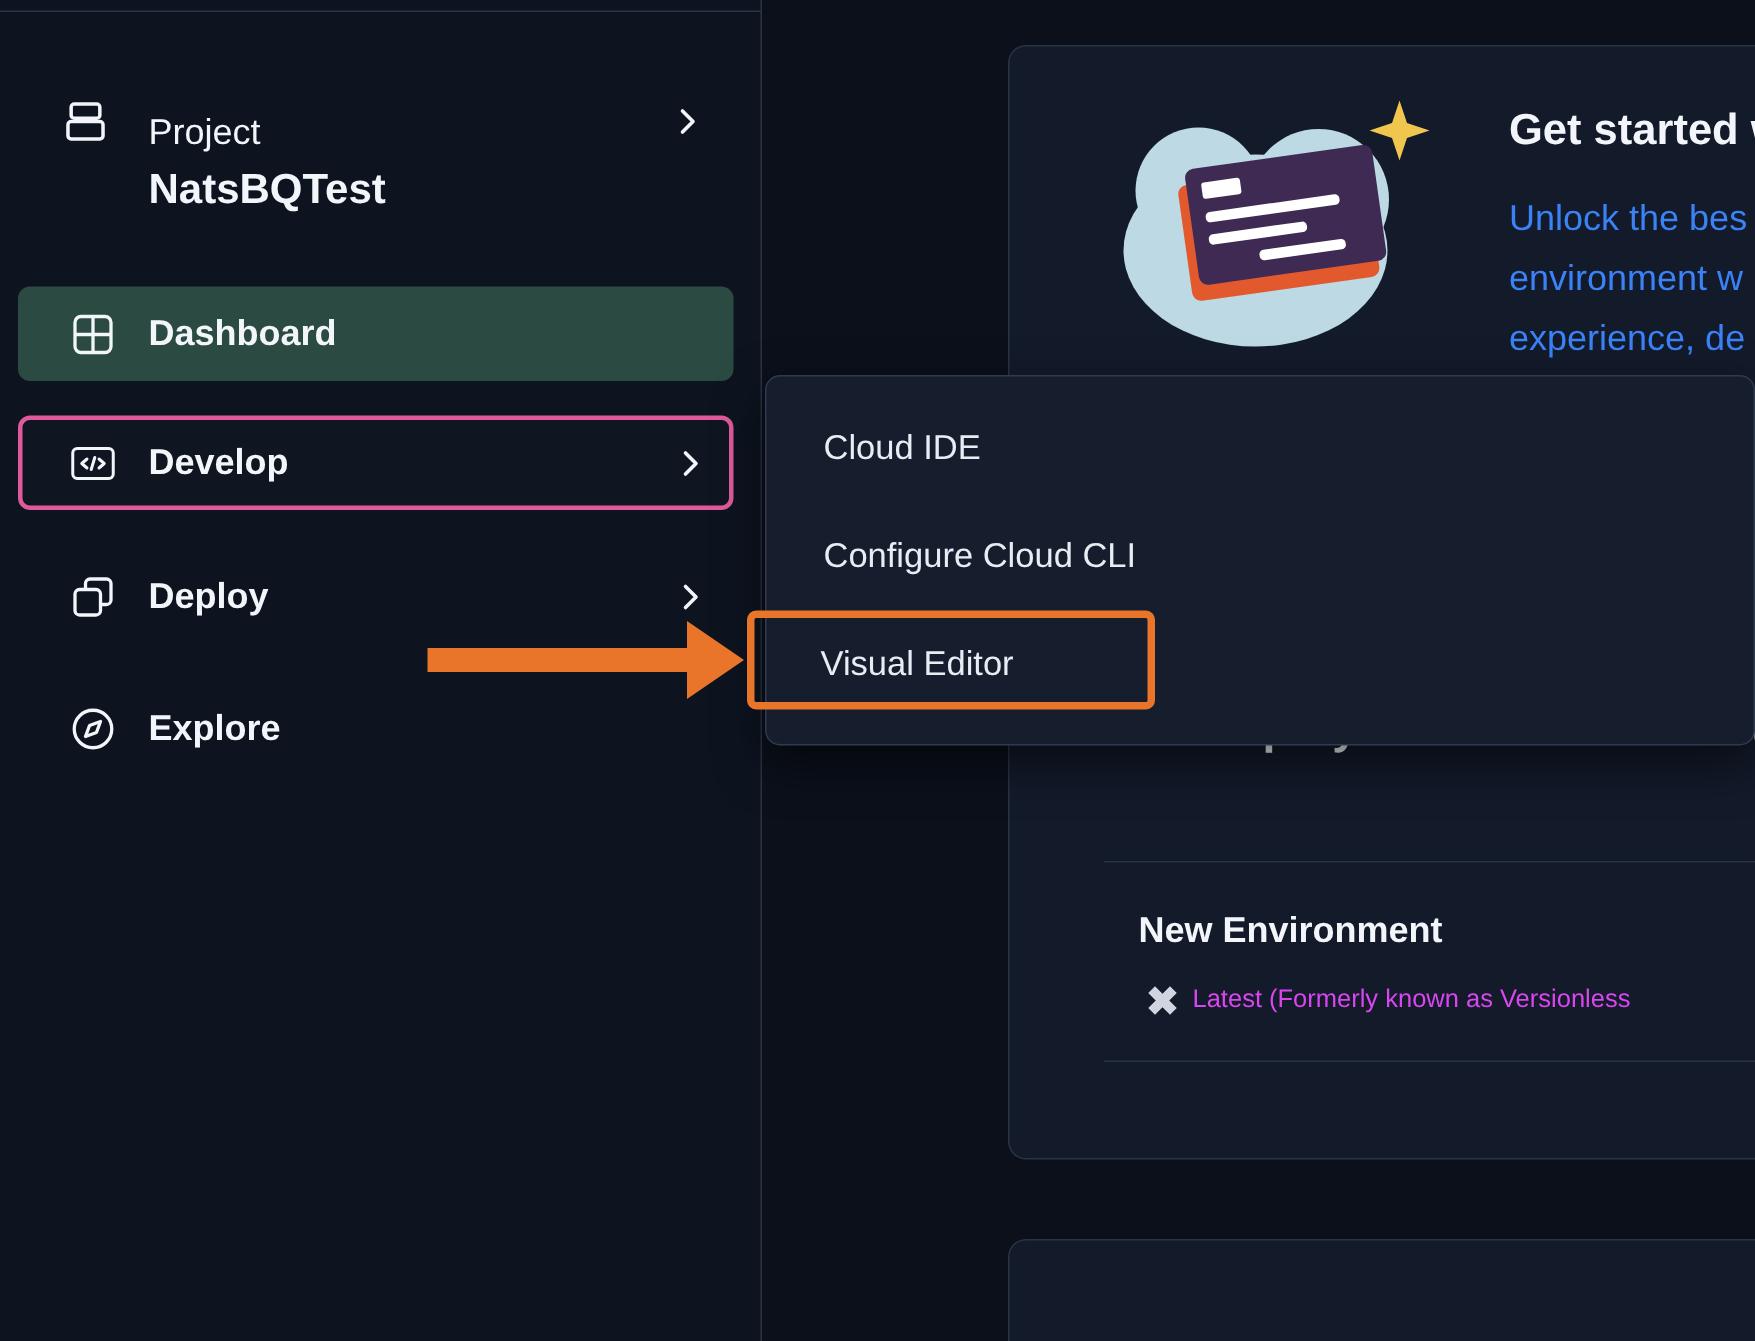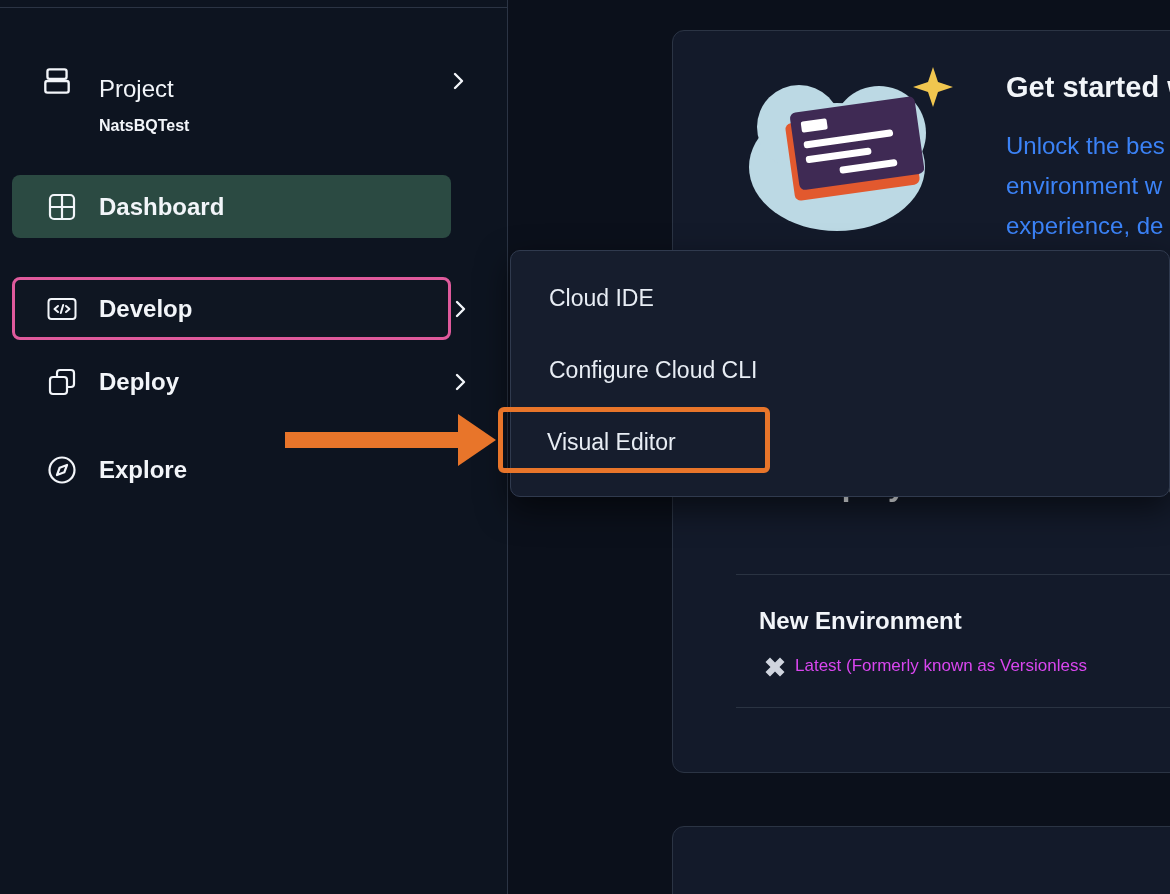--- a/index.html
+++ b/index.html
@@ -17,32 +17,32 @@
     background:#0d1420; border-right:1px solid #2b3444;
   }
   .topline { position:absolute; left:0; top:7px; width:508px; height:1px; background:#2b3444; }
   .project-row {
     position:absolute; left:0; top:28px; width:508px; height:106px;
     display:flex; align-items:center; cursor:pointer;
   }
   .project-icon { position:absolute; left:40px; top:50%; transform:translateY(-50%); }
   .project-text { position:absolute; left:99px; top:44px; }
   .project-label { font-size:24px; font-weight:400; line-height:34px; color:#f2f5f9; }
-  .project-name  { font-size:16px; font-weight:700; line-height:40px; color:#f2f5f9; }
+  .project-name  { font-size:28px; font-weight:700; line-height:40px; color:#f2f5f9; }
   .project-chevron { position:absolute; left:446px; top:50%; transform:translateY(-50%); }
 
   .nav-item {
-    position:absolute; left:12px; width:439px; height:63px;
-    border-radius:8px; display:flex; align-items:center; cursor:pointer;
+    position:absolute; left:12px; width:477px; height:63px;
+    border-radius:8px; display:flex; align-items:center; cursor:pointer;margin-top:16px;
   }
   .nav-item .nav-icon { position:absolute; left:34px; top:50%; transform:translateY(-50%); }
   .nav-item .nav-label { position:absolute; left:87px; font-size:24px; font-weight:700; }
   .nav-item .nav-chevron { position:absolute; left:436px; top:50%; transform:translateY(-50%); }
   #nav-dashboard { top:175px; background:#2b4a42; }
-  #nav-develop  { top:277px; background:#0f1622; border:3px solid #df5a9c; }
+  #nav-develop  { top:261px; background:#0f1622; border:3px solid #df5a9c; }
   #nav-develop .nav-icon { left:31px; }
   #nav-develop .nav-label { left:84px; }
   #nav-develop .nav-chevron { left:433px; }
   #nav-deploy   { top:350px; }
   #nav-explore  { top:438px; }
 
   
   .card {
     position:absolute; background:#131a2a;
     border:1px solid #2b3444; border-radius:12px;

